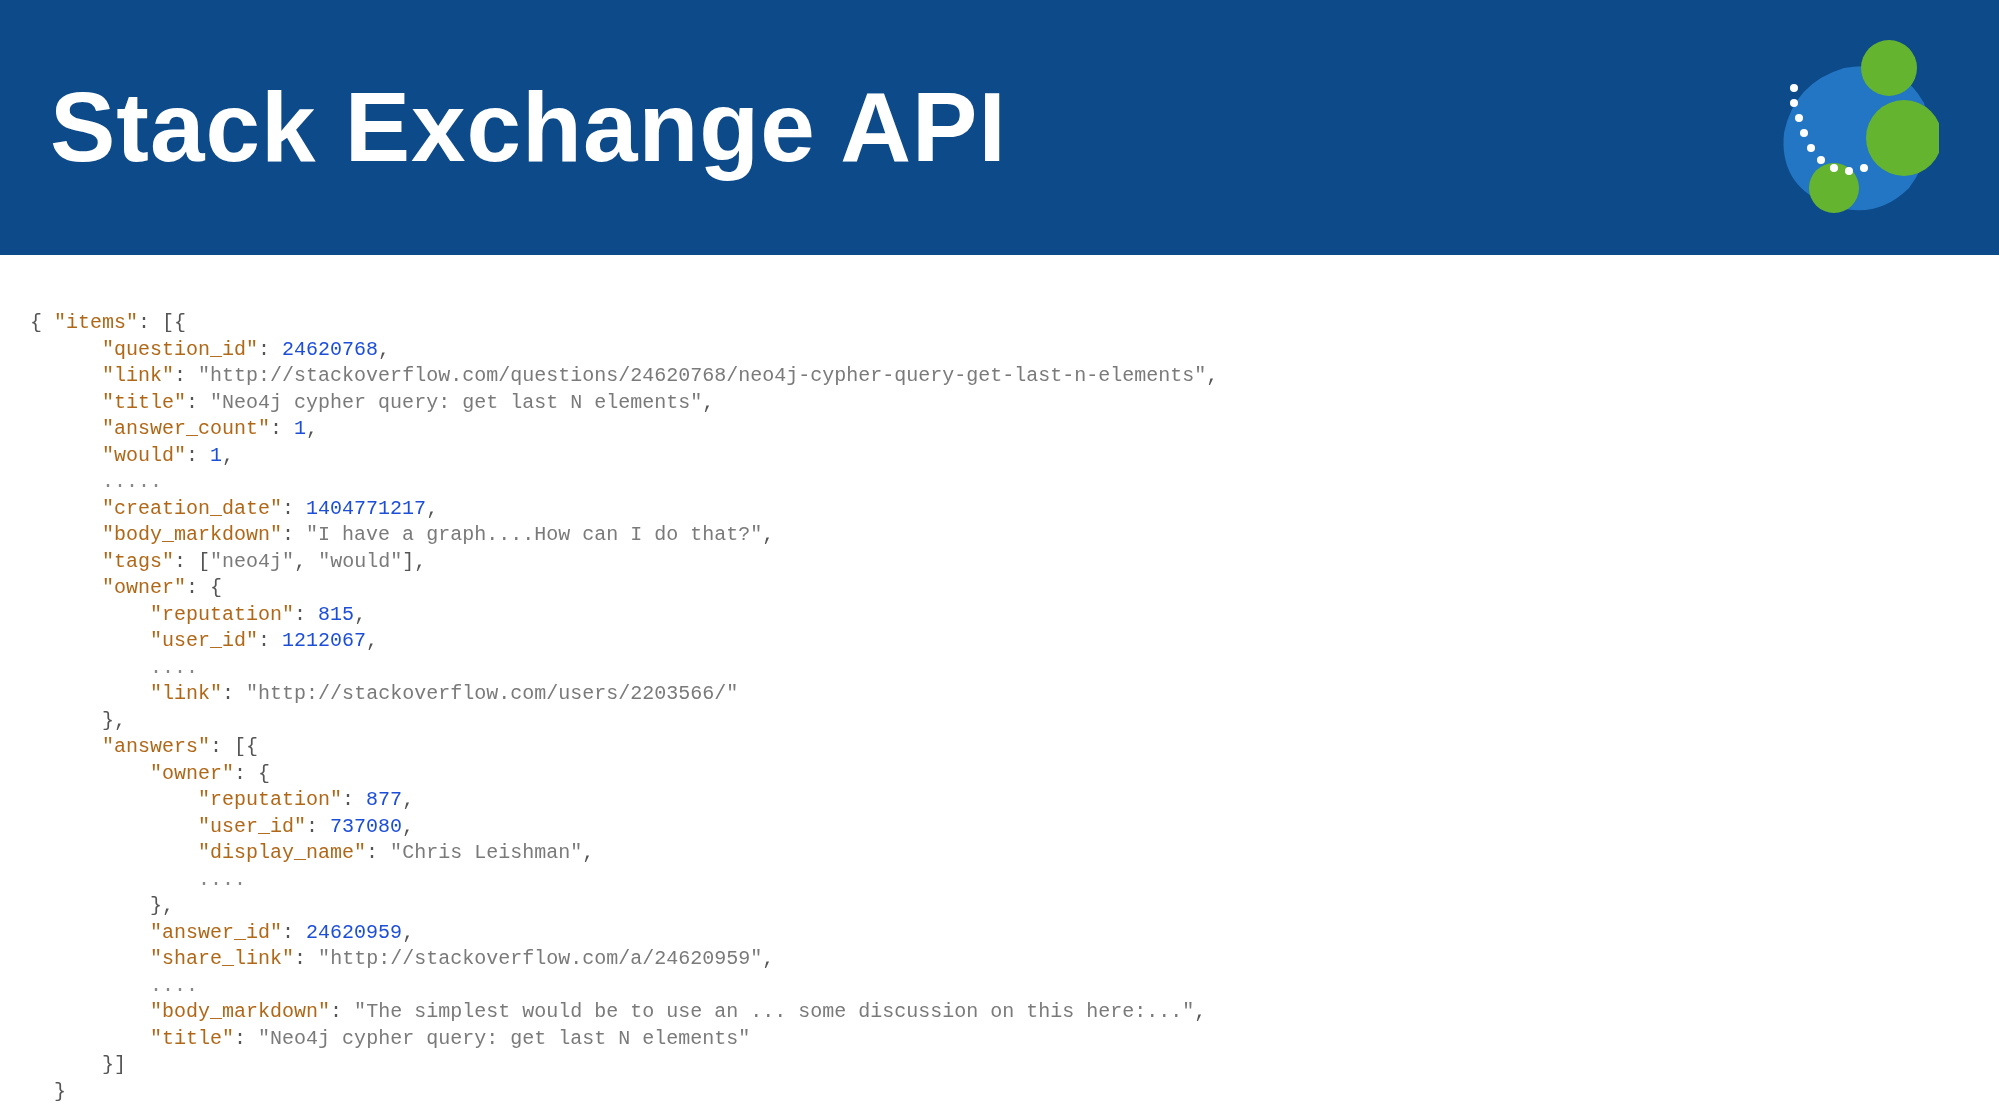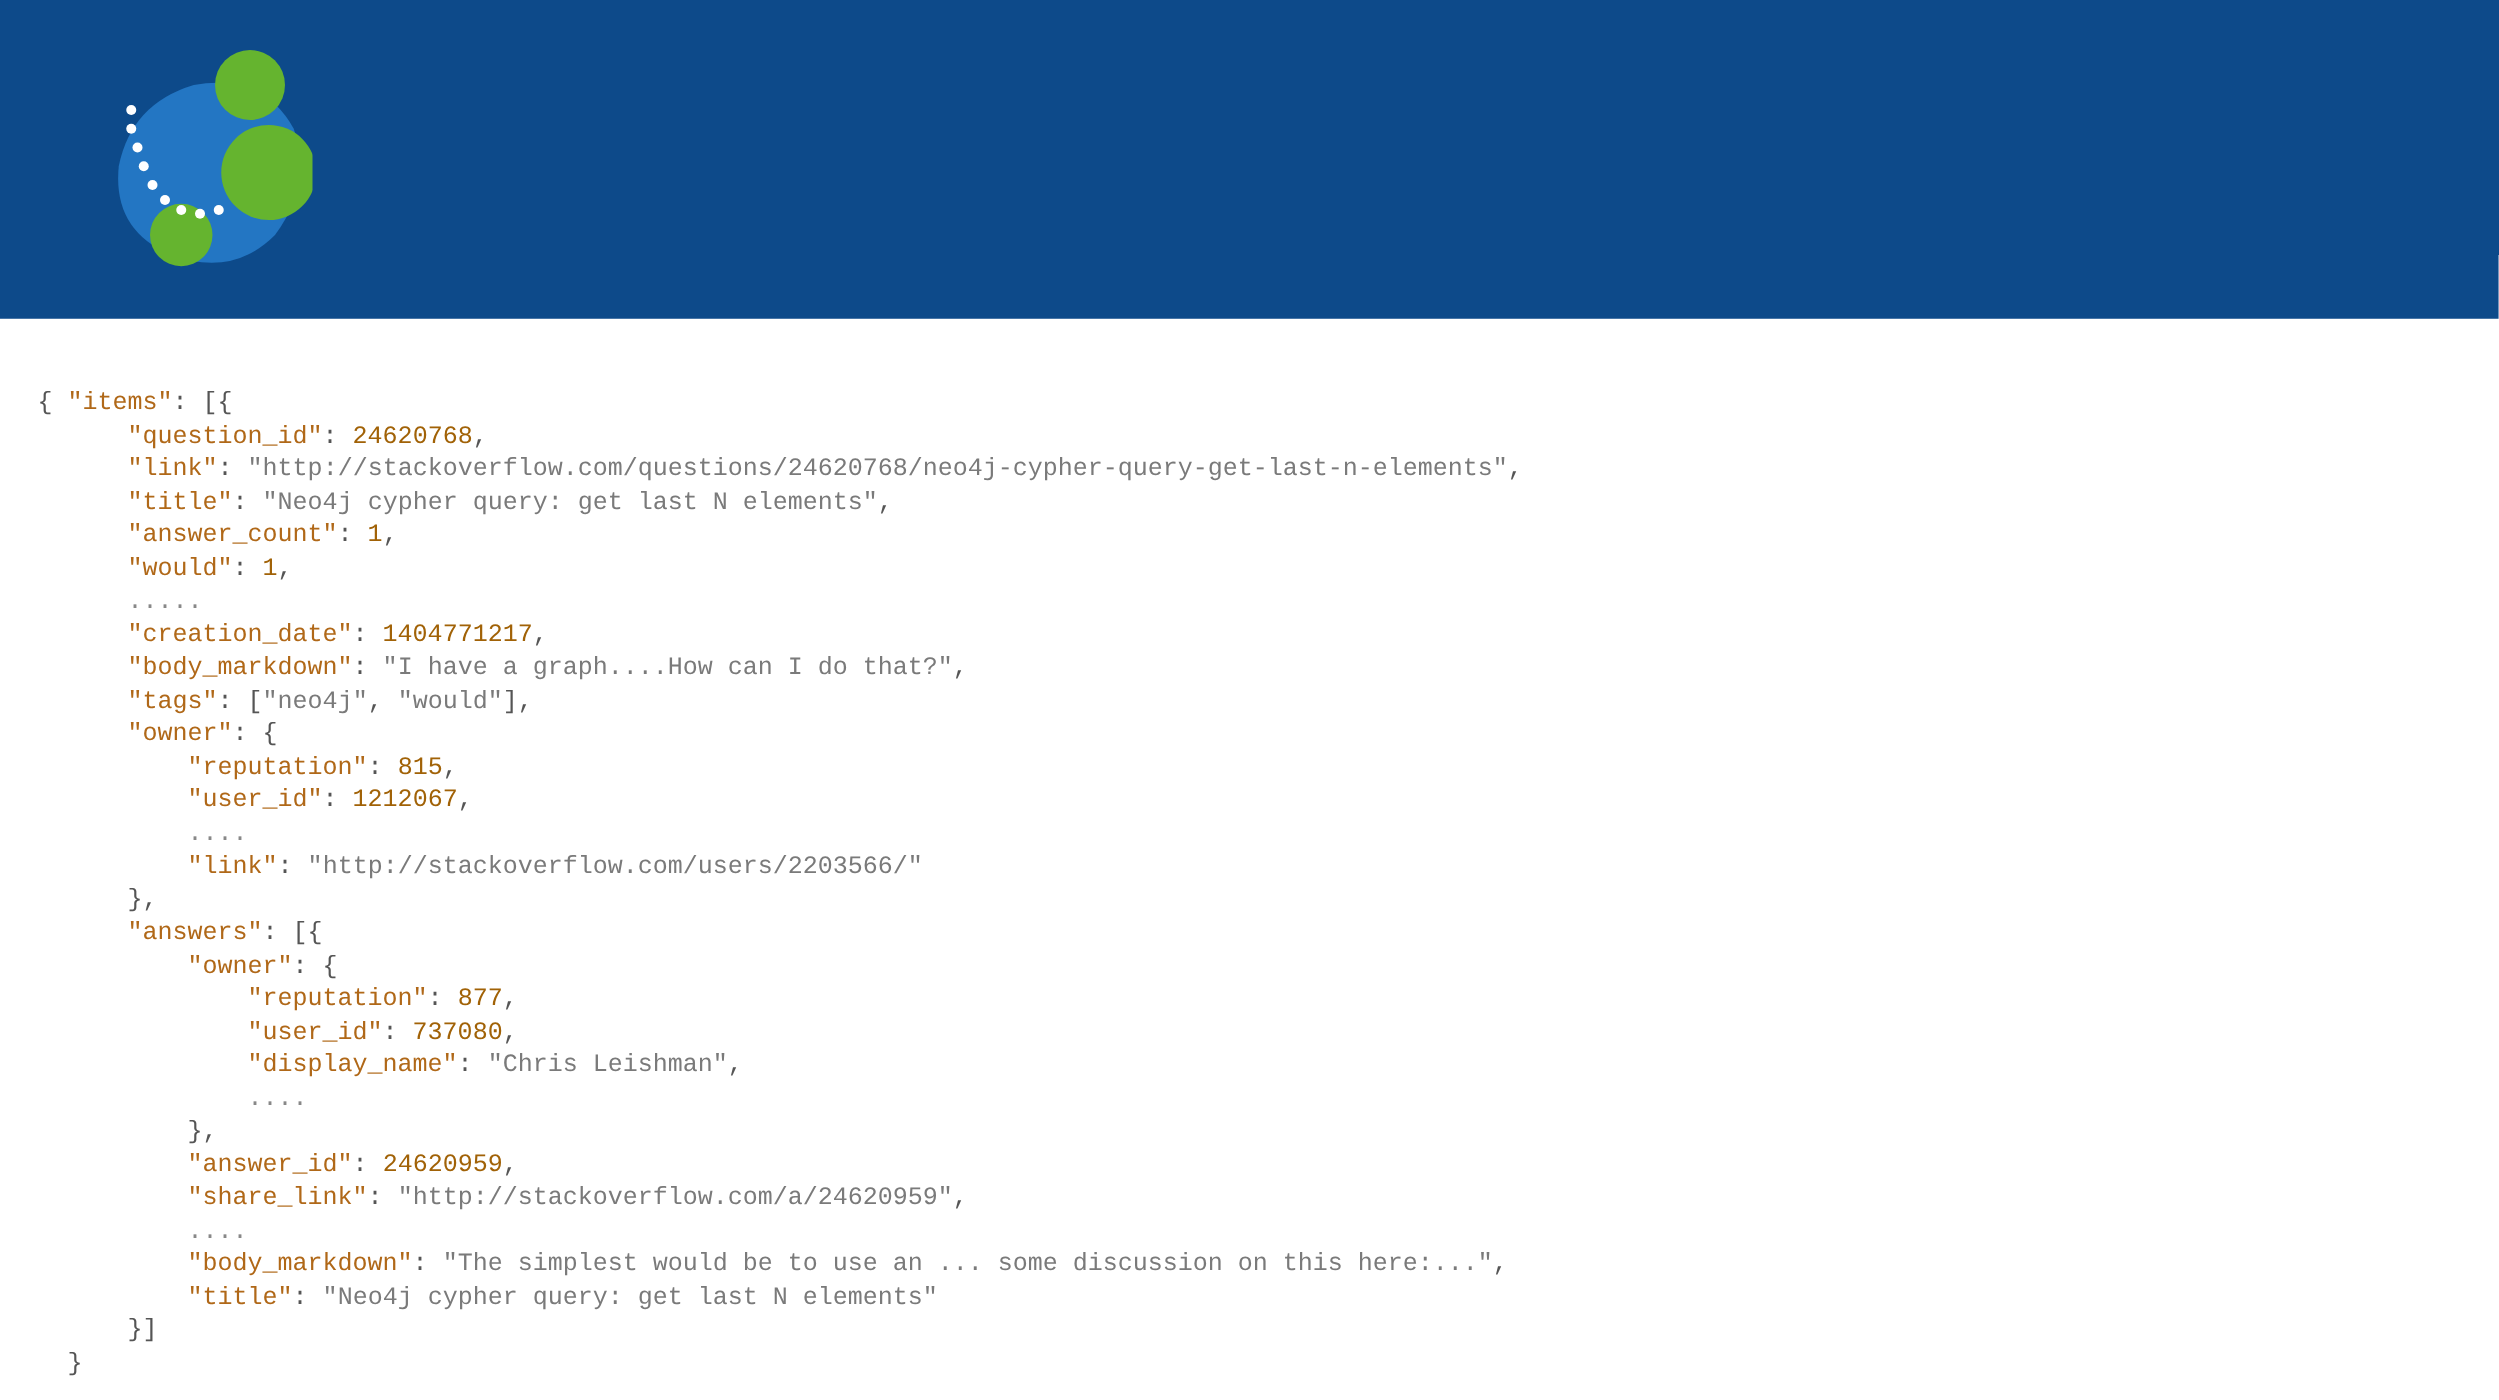--- a/index.html
+++ b/index.html
@@ -36,28 +36,29 @@
     .code-block {
       padding: 55px 30px 0 30px;
       font-family: 'Courier New', Courier, monospace;
       font-size: 20px;
       line-height: 26.5px;
       white-space: pre;
       color: #555;
     }
     .key { color: #b06818; }
     .string { color: #7a7a7a; }
-    .number { color: #a16207; }
+    .number { color: #1d4ed8; }
     .punct { color: #555; }
     .ellipsis { color: #888; }
   </style>
 </head>
 <body>
 
 <div class="header">
+  <div class="title">Stack Exchange API</div>
   <div class="logo">
     <svg width="200" height="200" viewBox="0 0 200 200">
       <path d="M 45 105 Q 55 55 105 40 Q 160 30 185 75 Q 200 120 170 160 Q 135 195 85 175 Q 40 155 45 105 Z" fill="#2376c3"></path>
       <circle cx="150" cy="40" r="28" fill="#65b42f"></circle>
       <circle cx="165" cy="110" r="38" fill="#65b42f"></circle>
       <circle cx="95" cy="160" r="25" fill="#65b42f"></circle>
       <circle cx="60" cy="90" r="4" fill="#ffffff"></circle>
       <circle cx="65" cy="105" r="4" fill="#ffffff"></circle>
       <circle cx="72" cy="120" r="4" fill="#ffffff"></circle>
       <circle cx="82" cy="132" r="4" fill="#ffffff"></circle>

